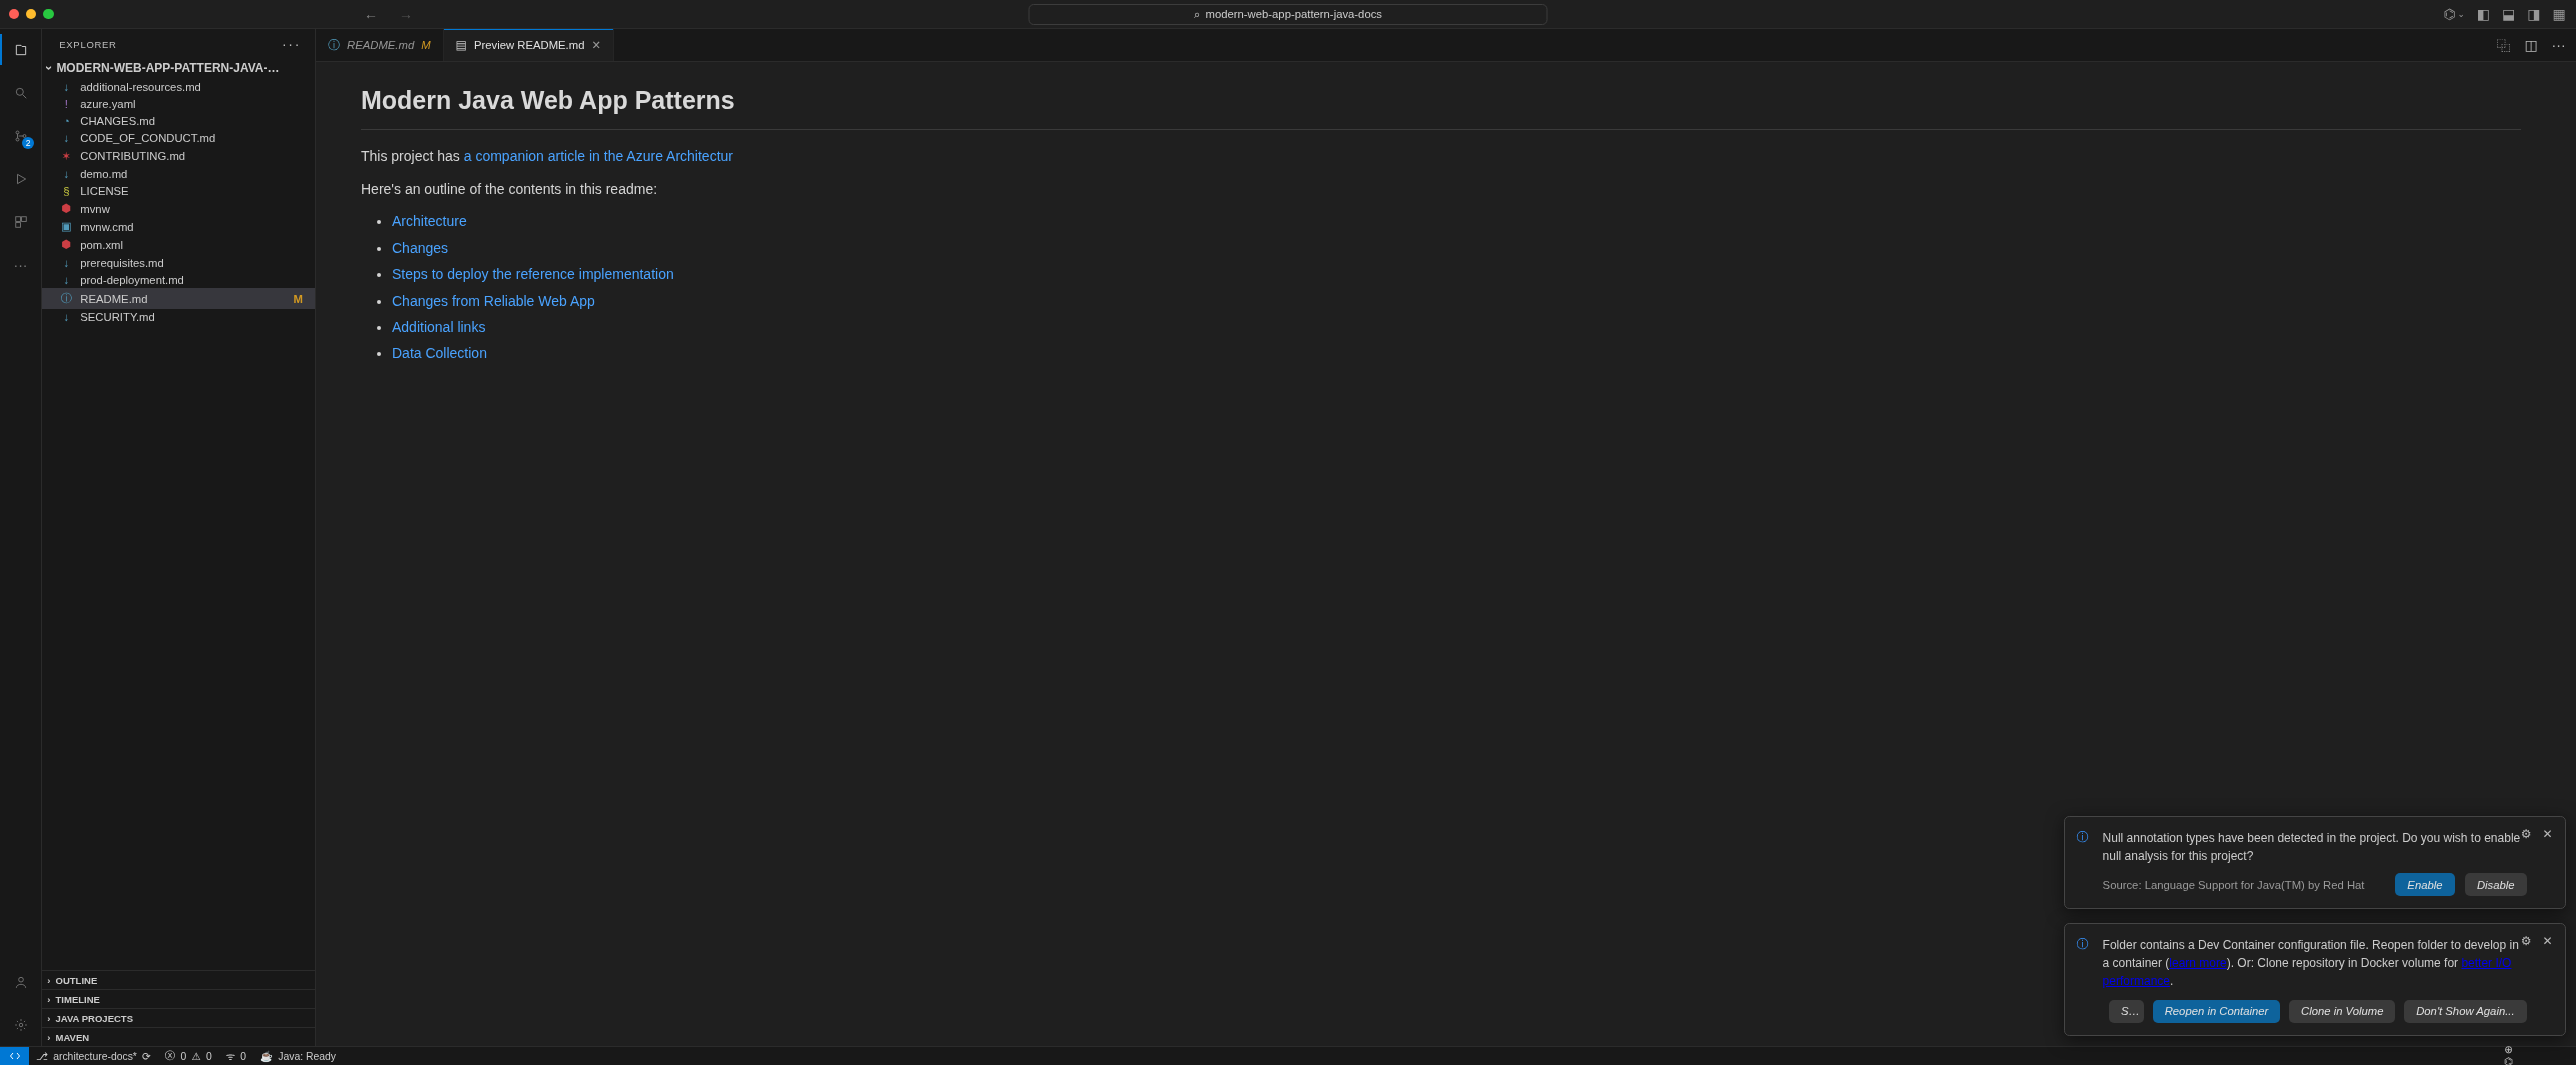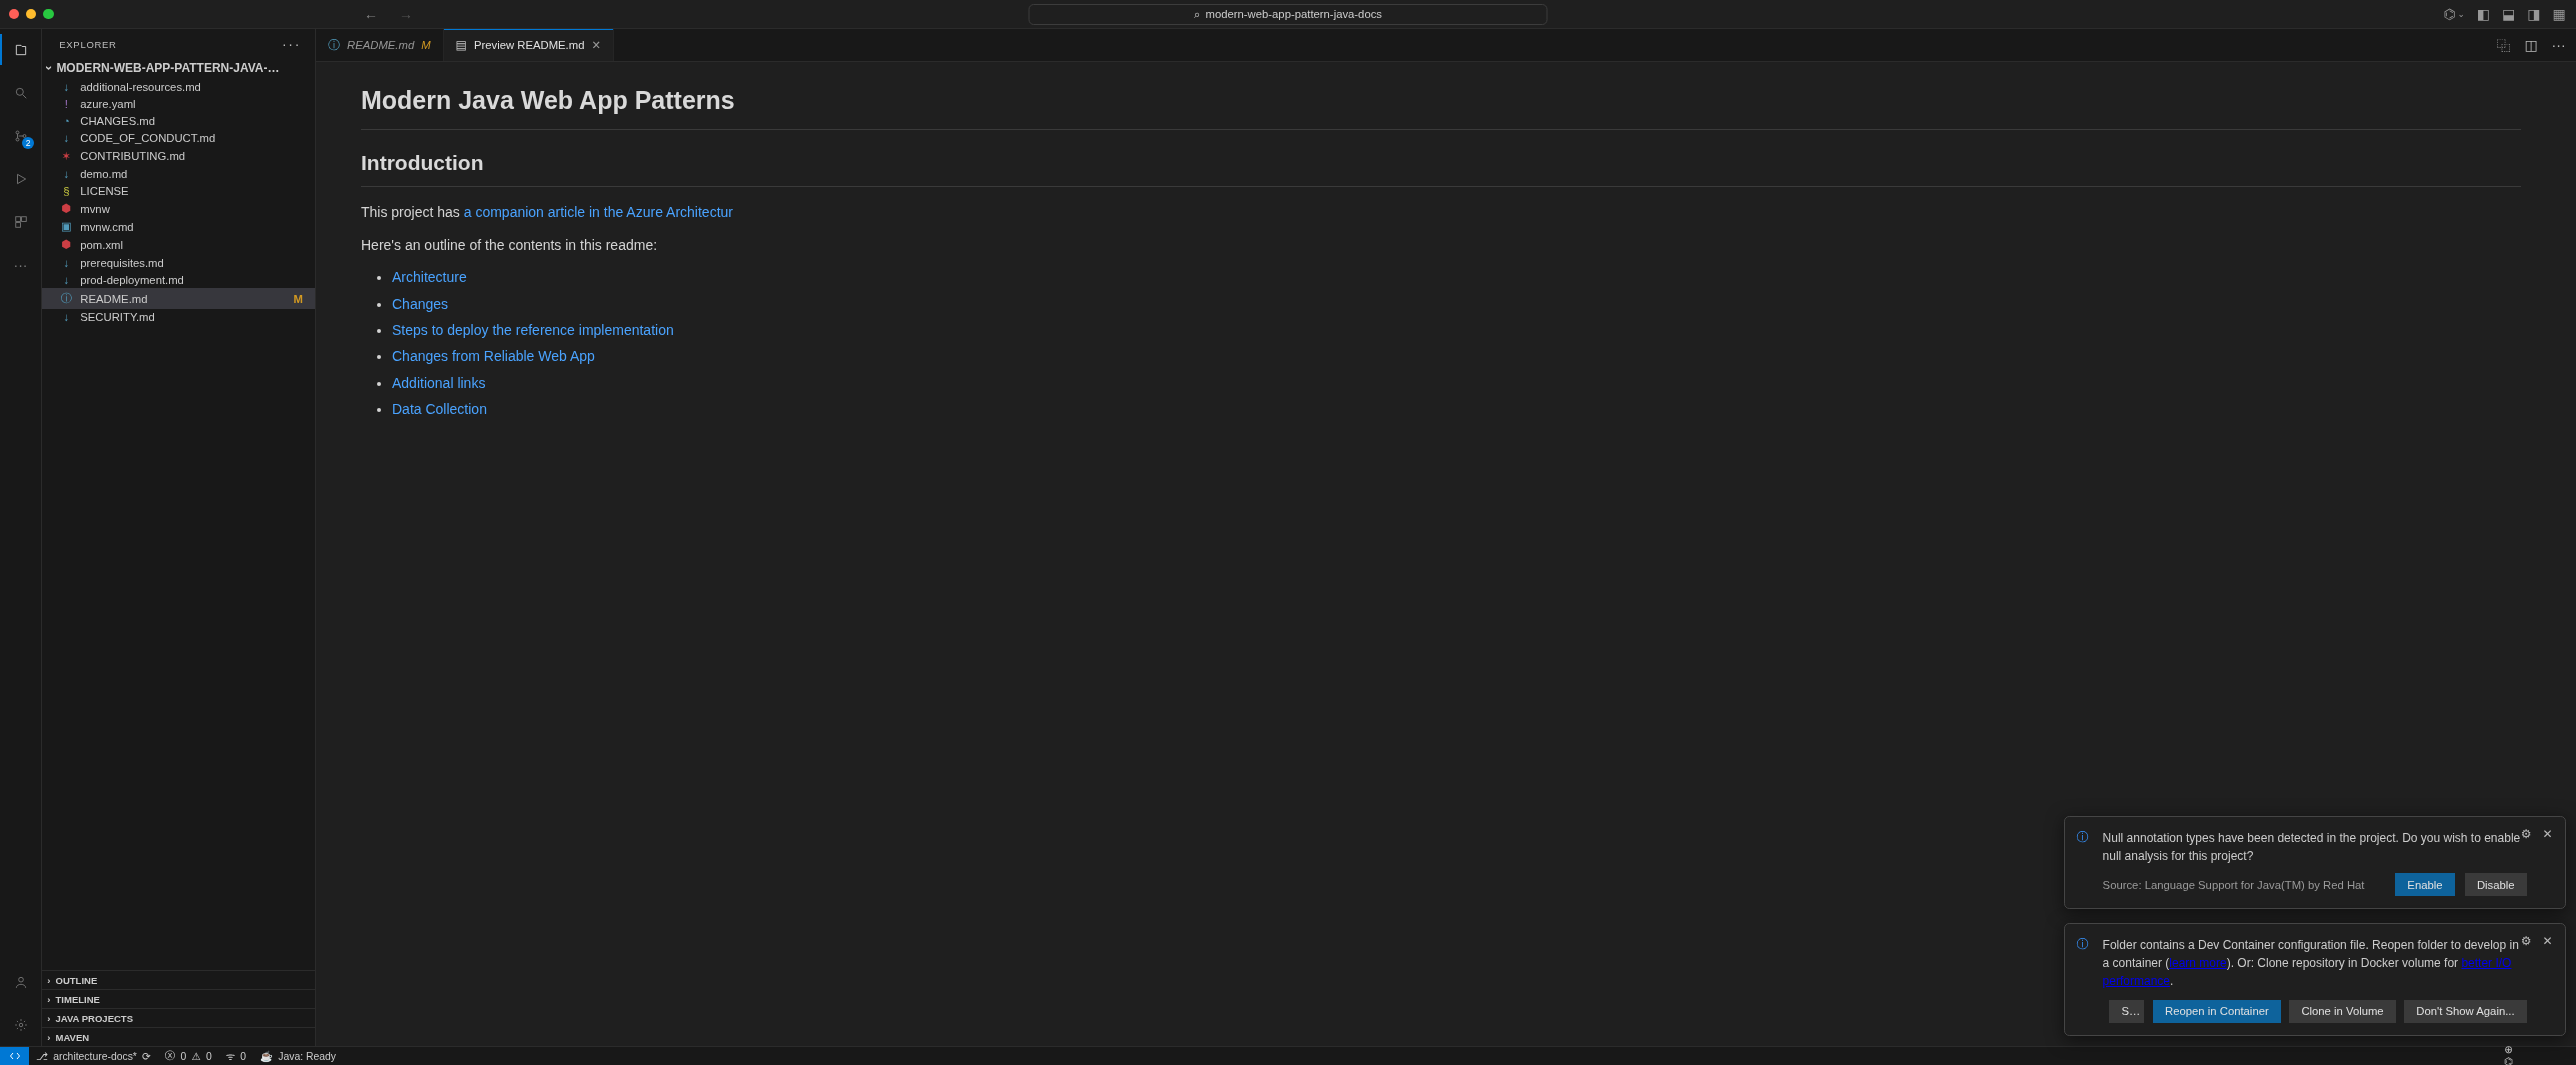--- a/index.html
+++ b/index.html
@@ -61,21 +61,21 @@
 
 
 .notif-stack { position:absolute; right:10.4px; bottom:10.4px; width:502px; display:flex; flex-direction:column; gap:14px; z-index:50;}
 .notif { background:#1f1f1f; border:0.9px solid #454545; border-radius:5.2px; padding:12px 38px 12px 38px; position:relative; font-size:12px; color:#ccc; box-shadow:0 3.5px 17.3px rgba(0,0,0,0.5);}
 .notif .ni { position:absolute; left:12px; top:12px; color:#3794ff; }
 .notif .ngear { position:absolute; right:33px; top:10.4px; color:#bbb;}
 .notif .nclose { position:absolute; right:12px; top:10.4px; color:#bbb;}
 .notif .nmsg { line-height:1.5; }
 .notif .nsrc { color:#9a9a9a; margin-top:8.7px; font-size:11.3px; display:flex; align-items:center; gap:10.4px;}
 .notif .nbtns { display:flex; gap:8.7px; margin-top:10.4px; justify-content:flex-end;}
-.nbtn { background:#3a3a3a; color:#e0e0e0; border:none; padding:5.2px 12px; border-radius:0; font-size:11.3px;}
+.nbtn { background:#3a3a3a; color:#e0e0e0; border:none; padding:5.2px 12px; border-radius:5px; font-size:11.3px;font-style:italic;}
 .nbtn.primary { background:#0e639c;}
 .nbtn.trunc { max-width:35px; overflow:hidden; text-overflow:ellipsis; white-space:nowrap;}
 
 
 .statusbar { height:19px; background:#181818; border-top:0.9px solid #2b2b2b; display:flex; align-items:center; font-size:10.4px; color:#ccc;}
 .statusbar .remote { background:#0078d4; color:#fff; height:100%; width:29px; display:flex; align-items:center; justify-content:center;}
 .statusbar .sgroup { display:flex; align-items:center; gap:5.2px; padding:0 7px;}
 .statusbar .right { margin-left:auto; display:flex; align-items:center;flex-direction:column;}
 
 svg { width:1em; height:1em; fill:currentColor; }
@@ -262,21 +262,20 @@
     <span class="close">✕</span>
         </div>
         <div class="tab-actions" id="tab-actions">
         <span>⿻</span>
         <span>◫</span>
         <span>···</span>
       </div>
     </div>
     <div class="preview">
       <h1>Modern Java Web App Patterns</h1>
-      <h2>Introduction</h2>
       <p>
         <span>This project has </span><a href="#">a companion article in the Azure Architectur</a>
       </p>
       <p>Here's an outline of the contents in this readme:</p>
       <ul id="bullets">
           <li><a href="#">Architecture</a></li>
           <li><a href="#">Changes</a></li>
           <li><a href="#">Steps to deploy the reference implementation</a></li>
           <li><a href="#">Changes from Reliable Web App</a></li>
           <li><a href="#">Additional links</a></li>

